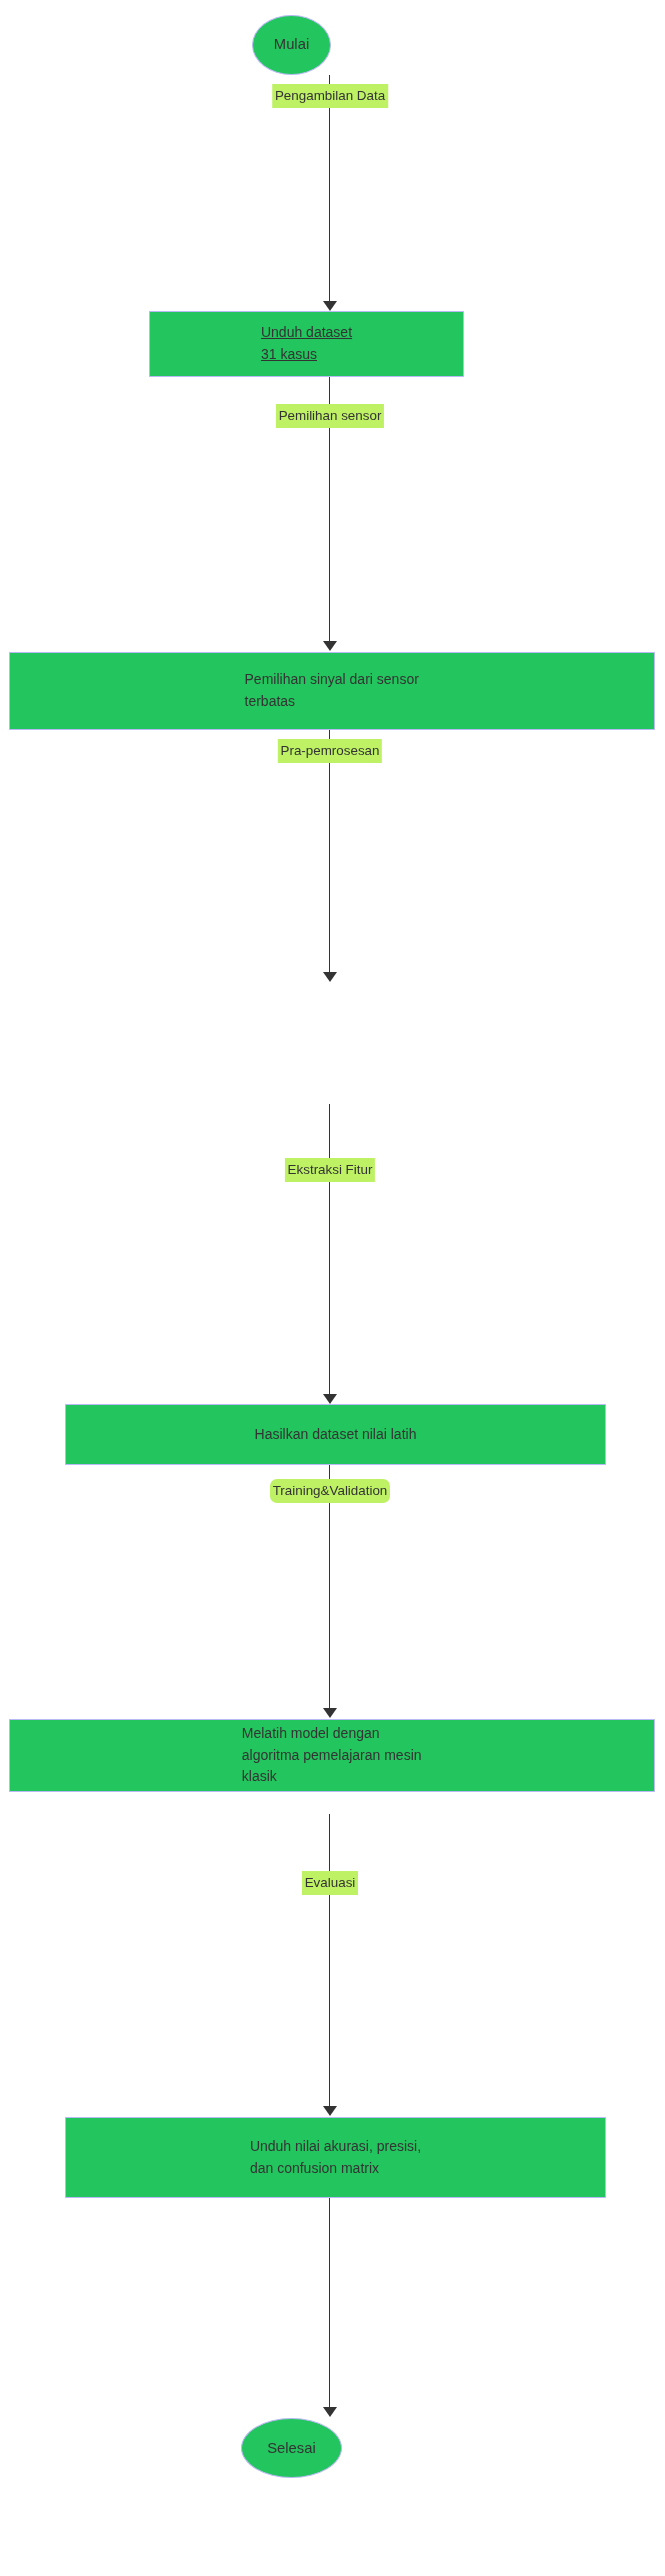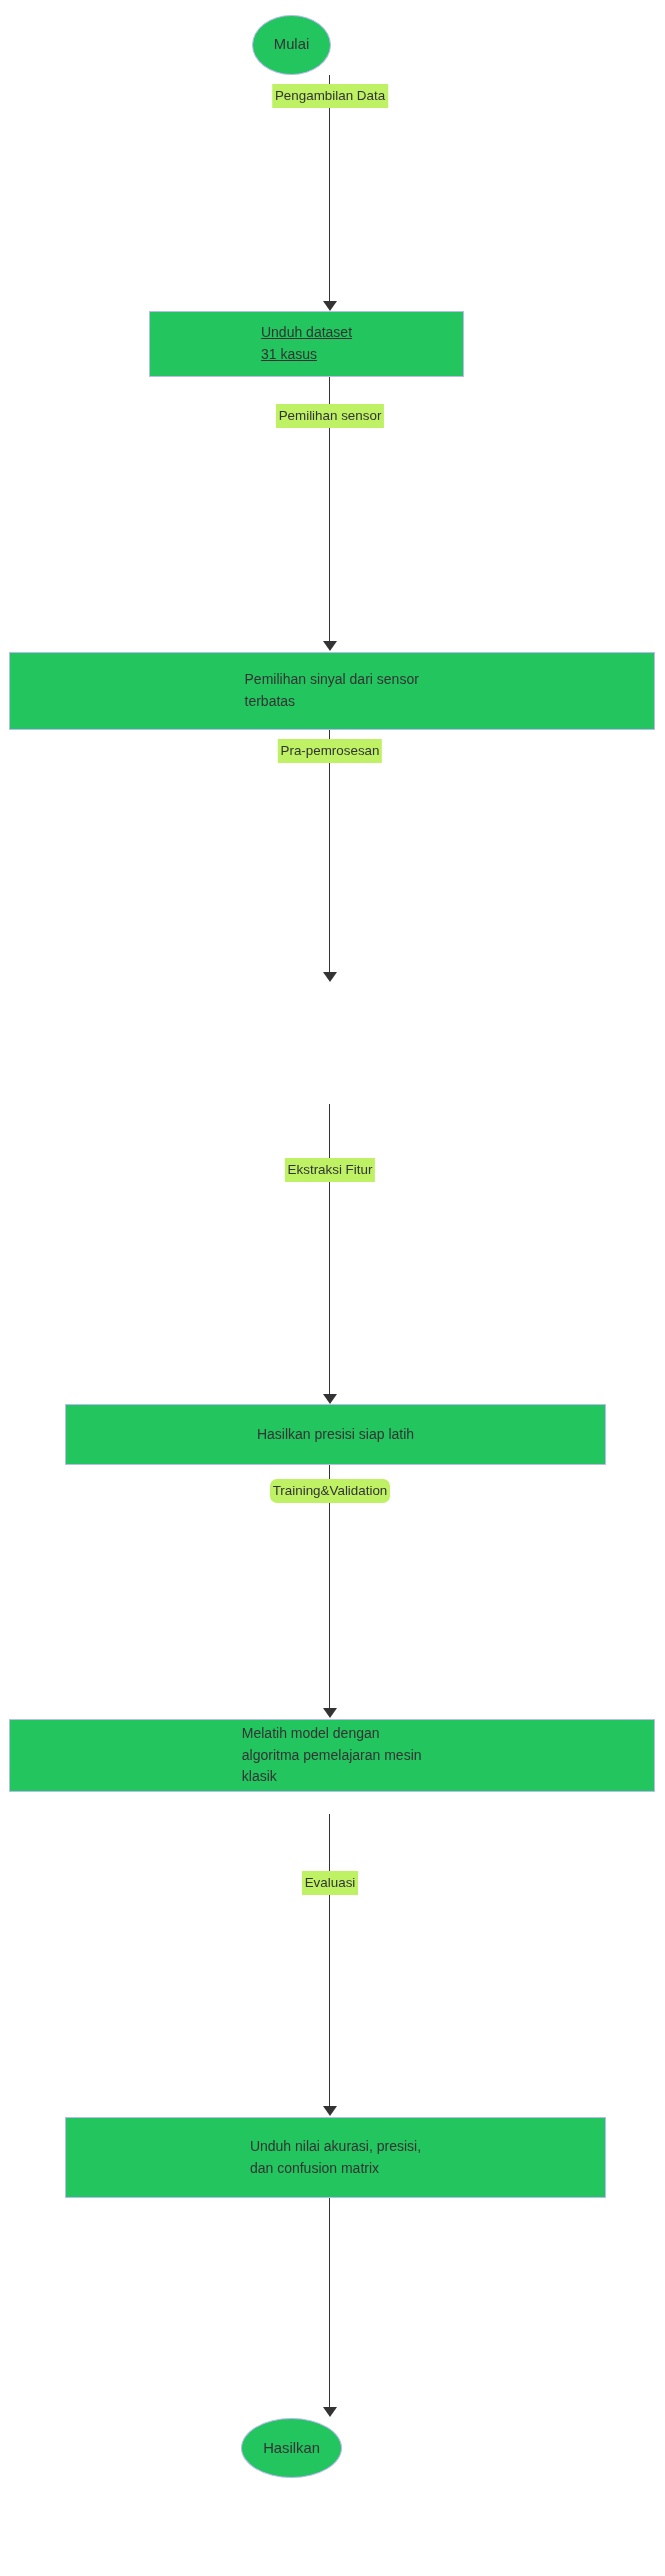--- a/index.html
+++ b/index.html
@@ -110,21 +110,21 @@
   </div>
 
 
   <div class="edge-line" style="left:329px; top:1104px; height:291px;"></div>
   <div class="edge-head" style="left:323px; top:1394px;"></div>
   <div class="edge-label" style="left:330px; top:1158px;">
     <span>Ekstraksi Fitur</span>
   </div>
 
   <div class="node process" style="left:65px; top:1404px; width:541px; height:61px;">
-    <span class="node-text">Hasilkan presisi siap latih</span>
+    <span class="node-text">Hasilkan dataset nilai latih</span>
   </div>
 
   <div class="edge-line" style="left:329px; top:1465px; height:245px;"></div>
   <div class="edge-head" style="left:323px; top:1708px;"></div>
   <div class="edge-label" style="left:330px; top:1479px;border-radius:7px;">
     <span>Training&amp;Validation</span>
   </div>
 
   <div class="node process" style="left:8.7px; top:1719px; width:646px; height:73px;">
     <span class="node-text">Melatih model dengan
@@ -140,17 +140,17 @@
 
   <div class="node process" style="left:65px; top:2117px; width:541px; height:81px;">
     <span class="node-text">Unduh nilai akurasi, presisi,
 dan confusion matrix</span>
   </div>
 
   <div class="edge-line" style="left:329px; top:2198px; height:212px;"></div>
   <div class="edge-head" style="left:323px; top:2407px;"></div>
 
   <div class="node terminal" style="left:241px; top:2418px; width:101px; height:60px;">
-    <span class="node-text">Hasilkan</span>
+    <span class="node-text">Selesai</span>
   </div>
 
 </div>
 
 
 </body></html>

